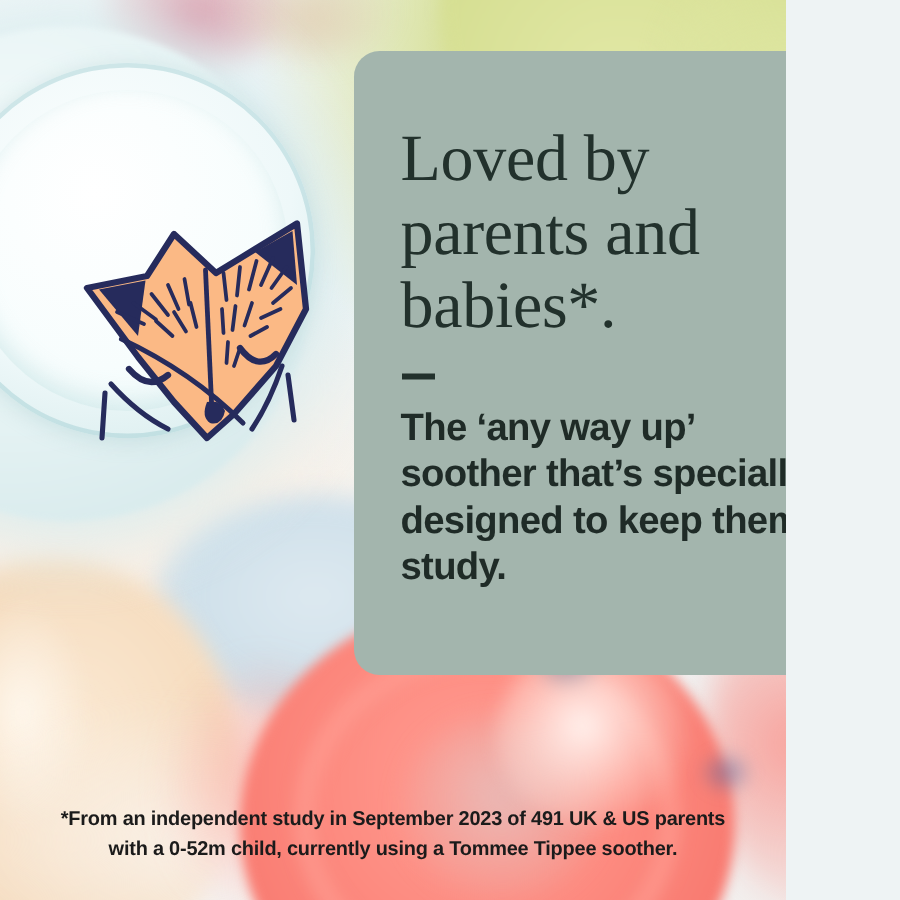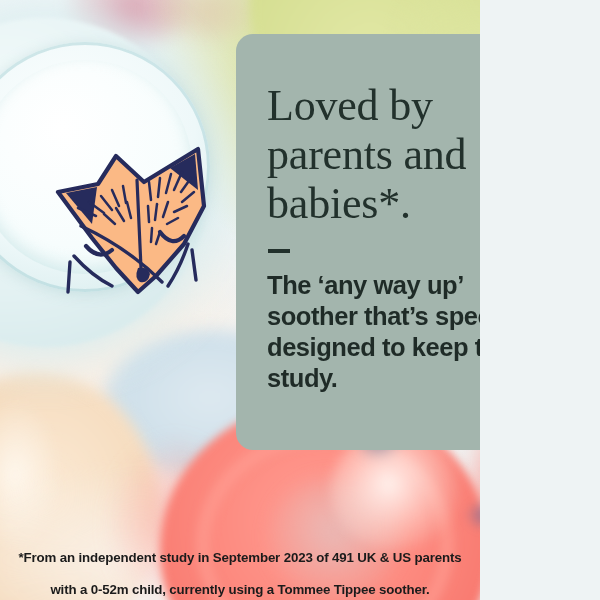--- a/index.html
+++ b/index.html
@@ -6,21 +6,21 @@
   * { margin:0; padding:0; box-sizing:border-box; }
   html, body {
     width:600px; height:600px;
     overflow:hidden;
     background:#eef3f4;
     font-family:"Liberation Sans", sans-serif;
   }
 
   #stage {
     position:relative;
-    width:480px; height:600px;
+    width:524px; height:600px;
     overflow:hidden;
     background:#f2f6f7;
   }
 
   
   .bg-layer { position:absolute; inset:0; }
 
   .blob { position:absolute; border-radius:50%; }
 
   
@@ -223,21 +223,21 @@
     position:absolute;
     left:0; right:0; top:536px;
     text-align:center;
     font-family:"Liberation Sans", sans-serif;
     font-weight:700;
     font-size:13.3px;
     line-height:1.47;
     letter-spacing:-.15px;
     color:#1b1b1b;
   }
-  #footnote .fn-line { display:block;margin-top:12px; }
+  #footnote .fn-line { display:block; }
 </style>
 </head>
 <body>
 
 <div id="stage">
 
   <div class="bg-layer">
     <div class="bg-base"></div>
 
     <div class="blob smear-rose"></div>

